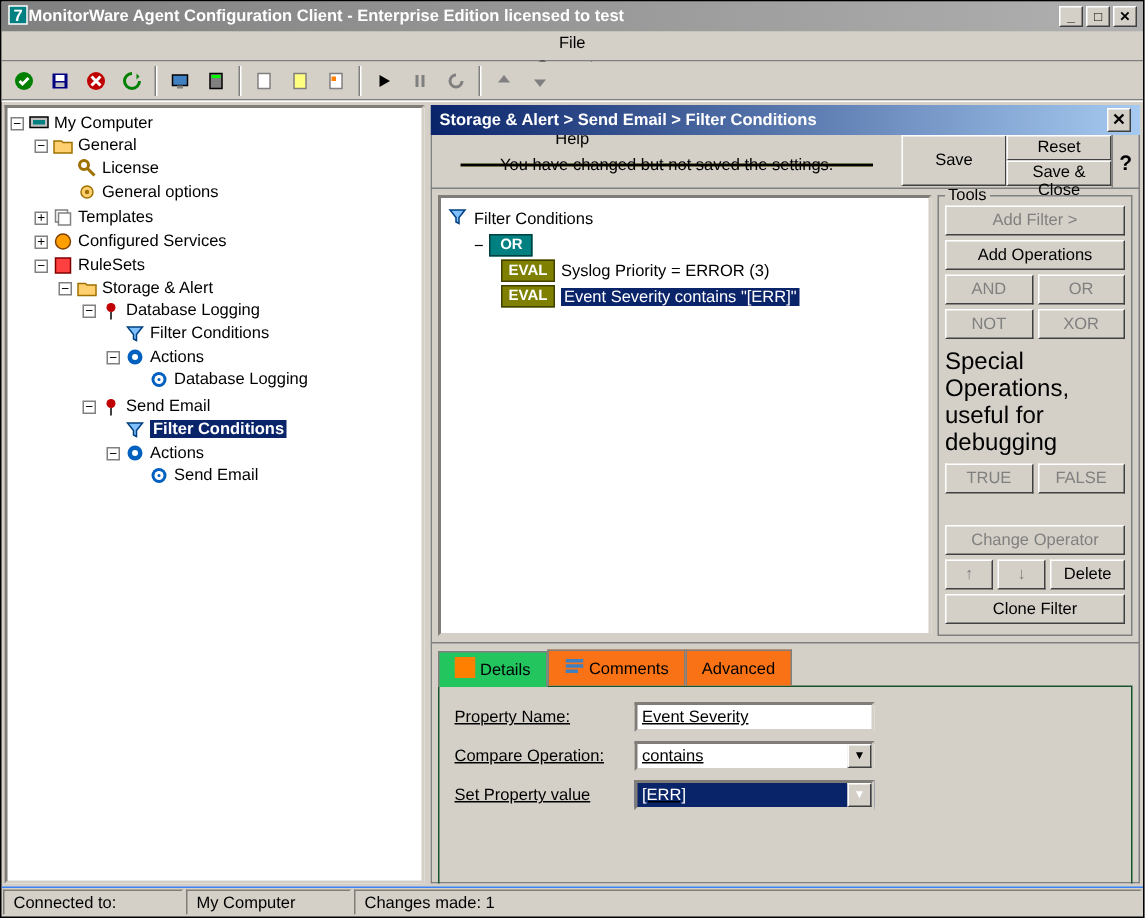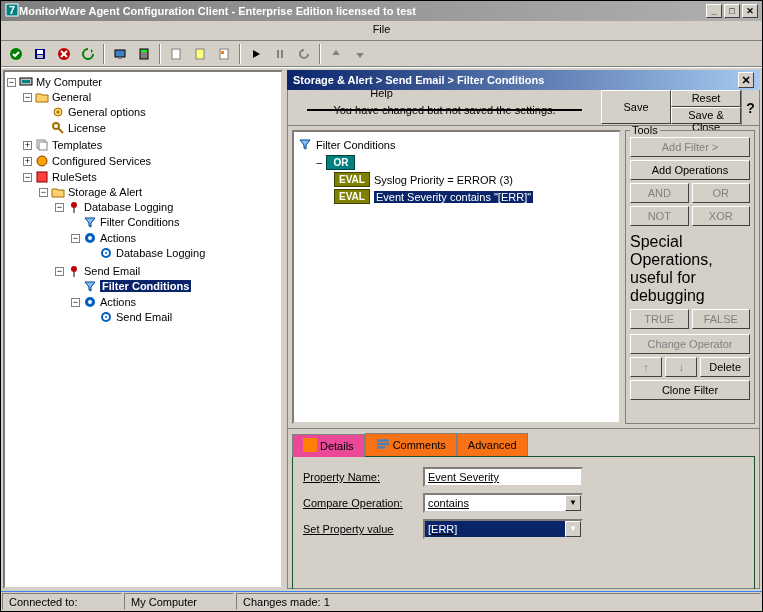--- a/index.html
+++ b/index.html
@@ -43,21 +43,21 @@
 .toolbox { width: 130px; margin: 4px 4px 4px 0; border: 1px solid #808080; padding: 6px 4px; position: relative; }
 .toolbox .grplabel { position: absolute; top: -7px; left: 4px; background: #d4d0c8; padding: 0 2px; }
 .toolbox .btn { width: 100%; margin-bottom: 3px; height: 20px; }
 .toolbox .row { display: flex; gap: 3px; }
 .toolbox .row .btn { flex: 1; }
 .toolbox .sotext { font-size: 16px; text-align: left; margin: 4px 0; }
 .arrowbtn { width: 24px; height: 22px; }
 .detailpane { height: 160px; border: 1px solid #808080; border-top: none; padding: 4px; }
 .tabs { display: flex; }
 .tab { padding: 3px 10px; border: 1px solid #808080; border-bottom: none; background: #f97316; cursor: pointer; display: flex; align-items: center; gap: 3px; }
-.tab.active { background: #ec4899; position: relative; top: 1px; }
+.tab.active { background: #22c55e; position: relative; top: 1px; }
 .tabcontent { border: 1px solid #14532d; padding: 10px; height: 147px; text-decoration: underline; }
 .formrow { display: flex; align-items: center; margin-bottom: 6px; }
 .formrow label { width: 120px; }
 .formrow input, .formrow .select { width: 160px; height: 20px; border: 2px inset #d4d0c8; background: #fff; padding: 1px 3px; }
 .formrow .select { display: flex; align-items: center; position: relative; }
 .formrow .select .arrow { position: absolute; right: 0; width: 16px; height: 16px; background: #d4d0c8; border: 1px solid #fff; border-right-color: #404040; border-bottom-color: #404040; text-align: center; line-height: 14px; font-size: 8px; cursor: pointer; }
 .formrow .select.sel { background: #0a246a; color: #fff; }
 .statusbar { height: 20px; display: flex; border-top: 1px solid #3b82f6; }
 .statusbar .cell { border: 1px inset #d4d0c8; padding: 2px 6px; margin: 1px; }
 .statusbar .cell:nth-child(1) { width: 120px; }
@@ -202,37 +202,37 @@
                     </svg>
                   </span>
                   <span>General</span>
                 </div>
               <ul>
                 <li>
                     <div class="node">
                       <span class="noexp"></span>
                       <span class="ico">
                         <svg viewBox="0 0 14 14">
-                          <circle cx="7" cy="7" r="4" fill="#ffd070" stroke="#a07000"></circle>
-                          <circle cx="7" cy="7" r="1.5" fill="#a07000"></circle>
+                          <circle cx="5" cy="5" r="3" fill="none" stroke="#a07000" stroke-width="2"></circle>
+                          <path d="M7 7l5 5" stroke="#a07000" stroke-width="2"></path>
                         </svg>
                       </span>
-                      <span>General options</span>
+                      <span>License</span>
                     </div>
                   </li>
                 <li>
                     <div class="node">
                       <span class="noexp"></span>
                       <span class="ico">
                         <svg viewBox="0 0 14 14">
-                          <circle cx="5" cy="5" r="3" fill="none" stroke="#a07000" stroke-width="2"></circle>
-                          <path d="M7 7l5 5" stroke="#a07000" stroke-width="2"></path>
+                          <circle cx="7" cy="7" r="4" fill="#ffd070" stroke="#a07000"></circle>
+                          <circle cx="7" cy="7" r="1.5" fill="#a07000"></circle>
                         </svg>
                       </span>
-                      <span>License</span>
+                      <span>General options</span>
                     </div>
                   </li>
               </ul>
             </li>
             <li>
                 <div class="node">
                   <span class="exp">+</span>
                   <span class="ico">
                     <svg viewBox="0 0 14 14">
                       <rect x="2" y="2" width="8" height="8" fill="#fff" stroke="#808080"></rect>
@@ -446,21 +446,21 @@
         </div>
         <div class="row">
           <div class="btn disabled">NOT</div>
           <div class="btn disabled">XOR</div>
         </div>
         <div class="sotext">Special Operations, useful for debugging</div>
         <div class="row">
           <div class="btn disabled">TRUE</div>
           <div class="btn disabled">FALSE</div>
         </div>
-        <div class="btn disabled" style="margin-top:2px">Change Operator</div>
+        <div class="btn disabled" style="margin-top:18px">Change Operator</div>
         <div class="row">
           <div class="btn arrowbtn disabled">↑</div>
           <div class="btn arrowbtn disabled">↓</div>
           <div class="btn" style="flex:2">Delete</div>
         </div>
         <div class="btn">Clone Filter</div>
       </div>
     </div>
     <div class="detailpane">
       <div class="tabs">

